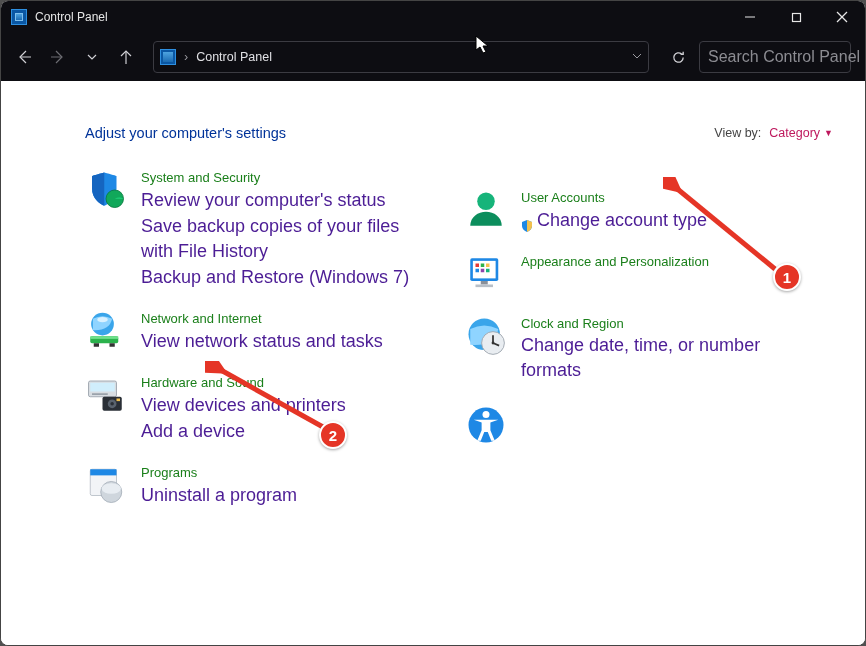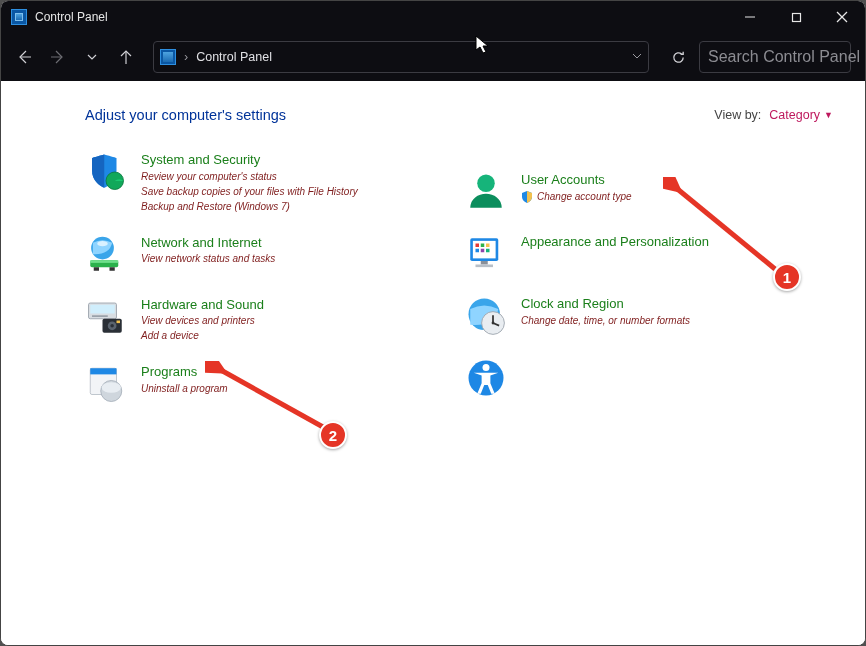--- a/index.html
+++ b/index.html
@@ -24,36 +24,36 @@
     .addrbox .mini-icon { width: 16px; height: 16px; background: #0a57a4; border: 1px solid #2e8fe0; position: relative; flex:0 0 16px;}
     .addrbox .mini-icon::after{content:"";position:absolute;inset:2px;background:linear-gradient(#4da3e0,#1b6bb3);}
     .addrbox .chev { color: #9a9aa0; }
     .addr-right { margin-left: auto; display: flex; align-items: center; gap: 8px; }
     .refresh { width: 34px; height: 32px; display:flex; align-items:center; justify-content:center; color:#cfcfd4; cursor:pointer;}
     .searchbox { width: 152px; height: 32px; background: #0d0d12; border: 1px solid #3b3b42; border-radius:4px; display:flex; align-items:center; padding: 0 8px; color:#8c8c92;}
     .searchbox input { flex:1; background:transparent; border:none; outline:none; color:#fca5a5; font-size:16px; }
     .searchbox input::placeholder { color:#8c8c92; }
 
     
-    .content { flex:1; background:#fff; padding: 26px 32px 16px 84px; position:relative; overflow:hidden; }
+    .content { flex:1; background:#fff; padding: 44px 32px 16px 84px; position:relative; overflow:hidden; }
     .heading-row{ display:flex; align-items:center; margin-bottom:28px;}
     .heading { color:#003399; font-size:14.5px; font-weight:400;}
     .viewby-wrap{ margin-left:auto; font-size:12.5px; color:#444; display:flex; align-items:center; gap:8px;}
     .viewby-link{ color:#be185d; cursor:pointer; display:flex; align-items:center; gap:4px;}
     .viewby-link .tri{ font-size:9px; }
 
     .columns{ display:flex; gap:40px; }
     .col{ flex:0 0 340px; display:flex; flex-direction:column; gap:20px; }
     .col.right{ flex:0 0 330px;margin-top:20px; }
 
     .cat{ display:flex; gap:14px; }
     .cat-icon{ width:42px; height:42px; flex:0 0 42px; }
     .cat-body{ display:flex; flex-direction:column; gap:1px; }
     .cat-title{ color:#1a7f1a; font-size:13px; cursor:pointer; line-height:1.35;}
-    .cat-link{ color:#7f1d1d; font-size:10px; cursor:pointer; line-height:1.4; display:flex; align-items:center; gap:4px;font-style:italic;}
+    .cat-link{ color:#4c1d95; font-size:18px; cursor:pointer; line-height:1.4; display:flex; align-items:center; gap:4px;}
     .shield-mini{ width:12px; height:12px; display:inline-block; }
 
     
     .arrow{ position:absolute; pointer-events:none; }
     .badge{ position:absolute; width:28px; height:28px; border-radius:50%; background:#e53526; border:2px solid #fff; color:#fff; font-size:15px; font-weight:700; display:flex; align-items:center; justify-content:center; box-shadow:0 1px 3px rgba(0,0,0,.35); pointer-events:none;}
 
     .cursor{ position:absolute; left:475px; top:35px; pointer-events:none; }
   </style>
 </head>
 <body>

